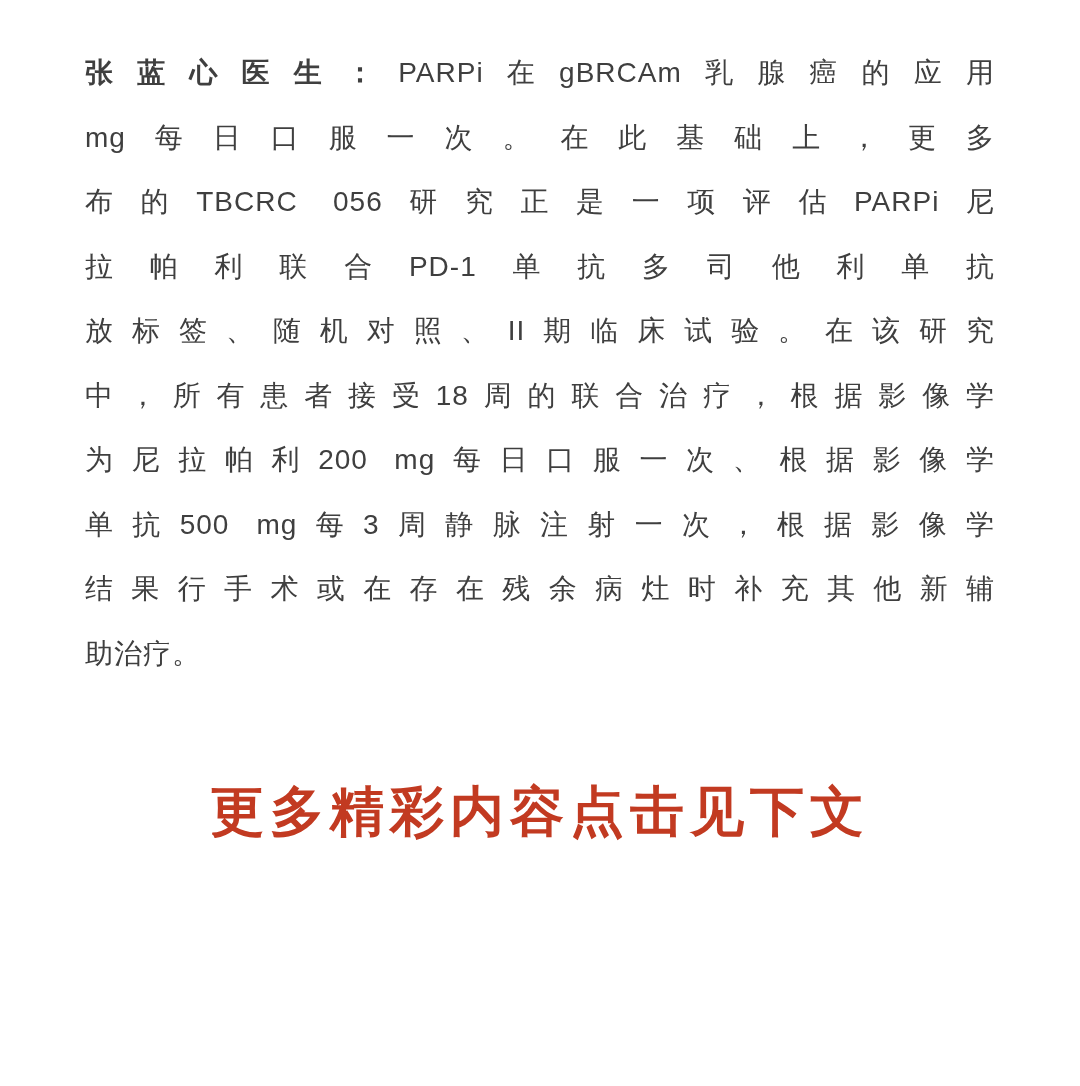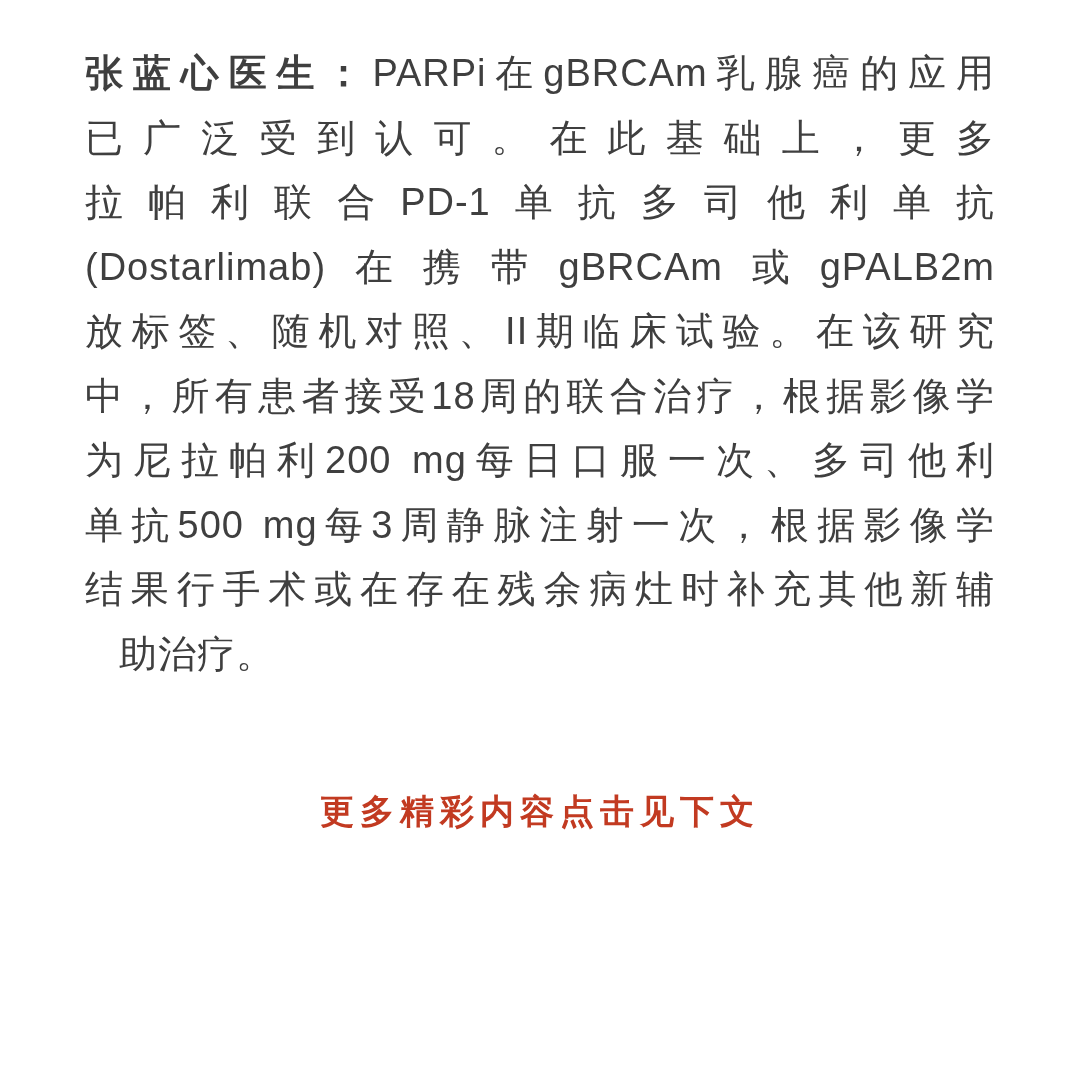--- a/index.html
+++ b/index.html
@@ -12,57 +12,56 @@
     width: 1080px;
     height: 1086px;
     background: var(--bg-color);
     overflow: hidden;
     font-family: "Liberation Sans", "DejaVu Sans", sans-serif;
   }
   .article {
     padding: 41px 85px 0 85px;
   }
   .line {
-    font-size: 38px;
+    font-size: 28px;
     line-height: 64.5px;
     color: var(--text-color);
     letter-spacing: 1px;
     text-align: justify;
     text-align-last: justify;
     white-space: nowrap;
   }
   .line.final {
     text-align: left;
     text-align-last: left;
-    margin-left: 34px;
   }
   .speaker {
     font-weight: bold;
   }
   .cta {
     margin-top: 100px;
     text-align: center;
-    font-size: 34px;
+    font-size: 54px;
     line-height: 50px;
     font-weight: bold;
     letter-spacing: 6px;
     color: var(--cta-color);
   }
 </style>
 </head>
 <body>
 
 <div class="article">
   <div class="line">
     <span class="speaker">张蓝心医生：</span><span>PARPi在gBRCAm乳腺癌的应用</span>
   </div>
-  <div class="line">已广泛受到认可。在此基础上，更多</div>
+  <div class="line">mg每日口服一次。在此基础上，更多</div>
+  <div class="line">布的TBCRC 056研究正是一项评估PARPi尼</div>
   <div class="line">拉帕利联合PD-1单抗多司他利单抗</div>
-  <div class="line">(Dostarlimab)在携带gBRCAm或gPALB2m</div>
   <div class="line">放标签、随机对照、II期临床试验。在该研究</div>
   <div class="line">中，所有患者接受18周的联合治疗，根据影像学</div>
-  <div class="line">为尼拉帕利200 mg每日口服一次、多司他利</div>
+  <div class="line">为尼拉帕利200 mg每日口服一次、根据影像学</div>
   <div class="line">单抗500 mg每3周静脉注射一次，根据影像学</div>
   <div class="line">结果行手术或在存在残余病灶时补充其他新辅</div>
   <div class="line final">助治疗。</div>
 
   <div class="cta">更多精彩内容点击见下文</div>
 </div>
 
 </body></html>

